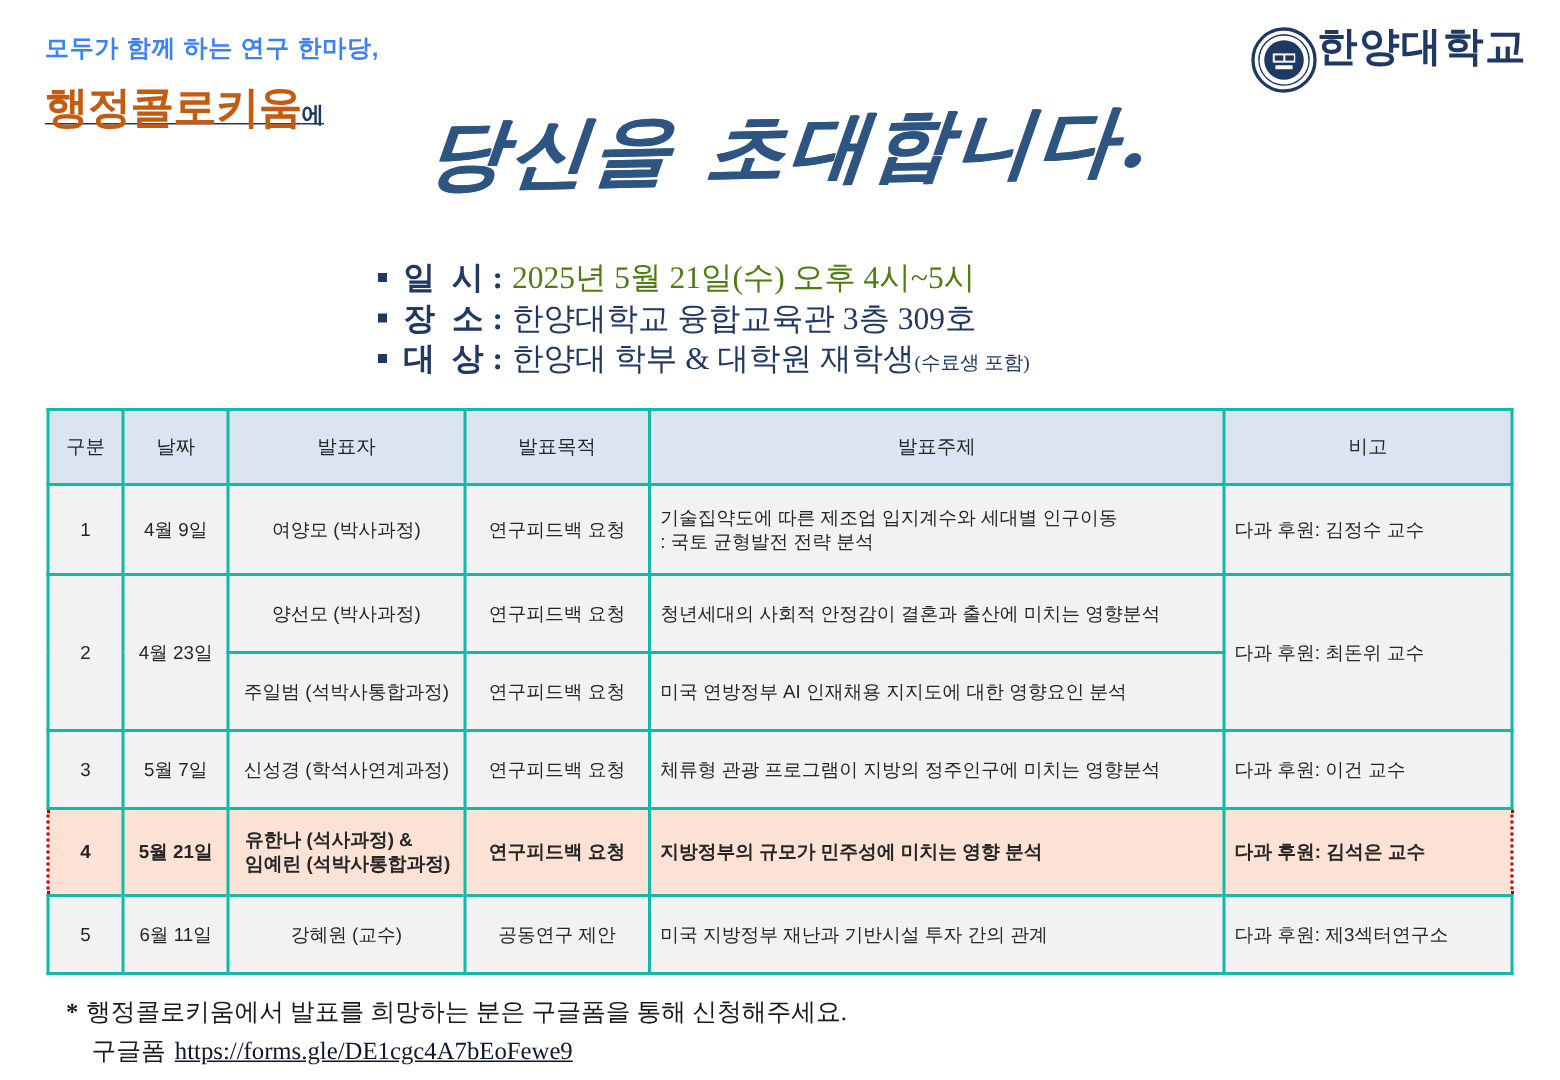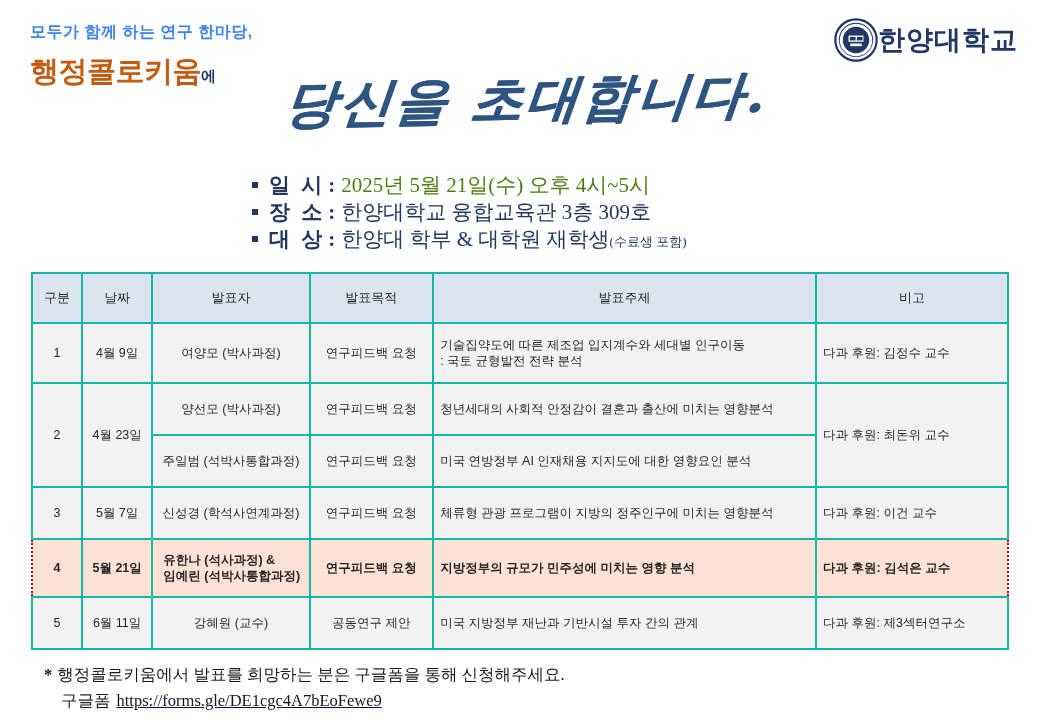--- a/index.html
+++ b/index.html
@@ -30,20 +30,21 @@
     font-size: 16px;
     font-weight: bold;
     color: #3b82f6;
     letter-spacing: 0.5px;
   }
   .colloq-line {
     position: absolute;
     left: 30px;
     top: 52px;
     white-space: nowrap;
+    text-decoration: underline;
   }
   .colloq-name {
     font-family: "Liberation Serif", "DejaVu Serif", serif;
     font-size: 29px;
     font-weight: bold;
     color: #c55a11;
     letter-spacing: -0.5px;
   }
   .colloq-suffix {
     font-family: "Liberation Serif", "DejaVu Serif", serif;
@@ -52,21 +53,20 @@
     color: #1f3864;
     vertical-align: baseline;
   }
 
   
   .logo-block {
     position: absolute;
     right: 22px;
     top: 18px;
     display: flex;
-    align-items: center;
   }
   .logo-seal {
     width: 44px;
     height: 44px;
     flex: 0 0 auto;
   }
   .logo-text {
     font-family: "Liberation Sans", "DejaVu Sans", sans-serif;
     font-size: 27px;
     font-weight: bold;

